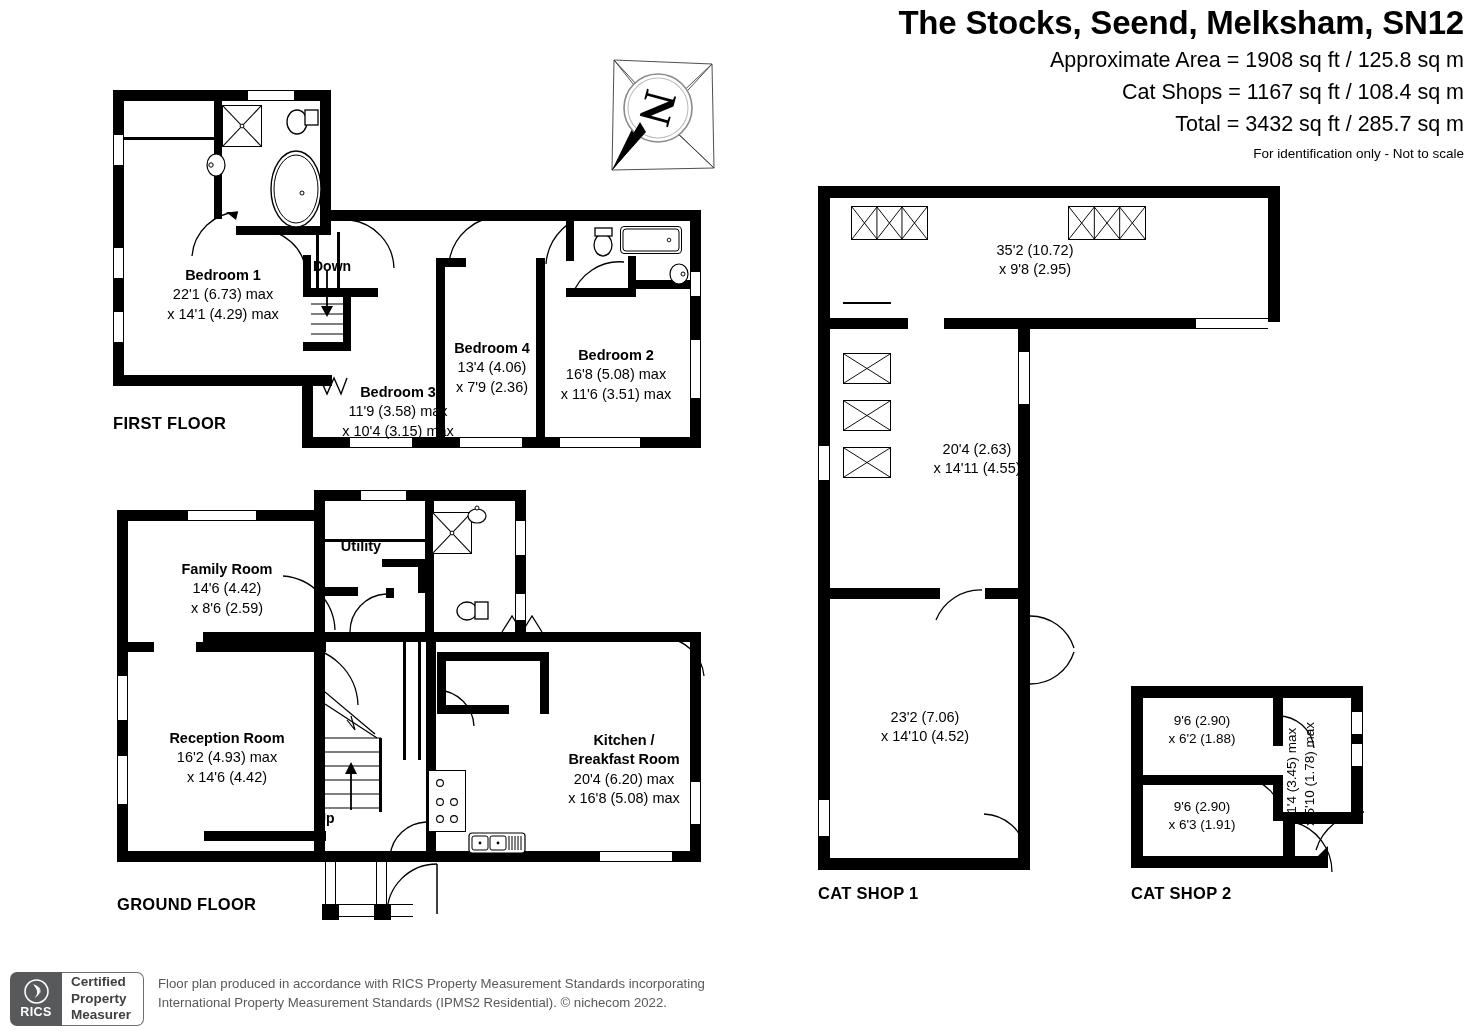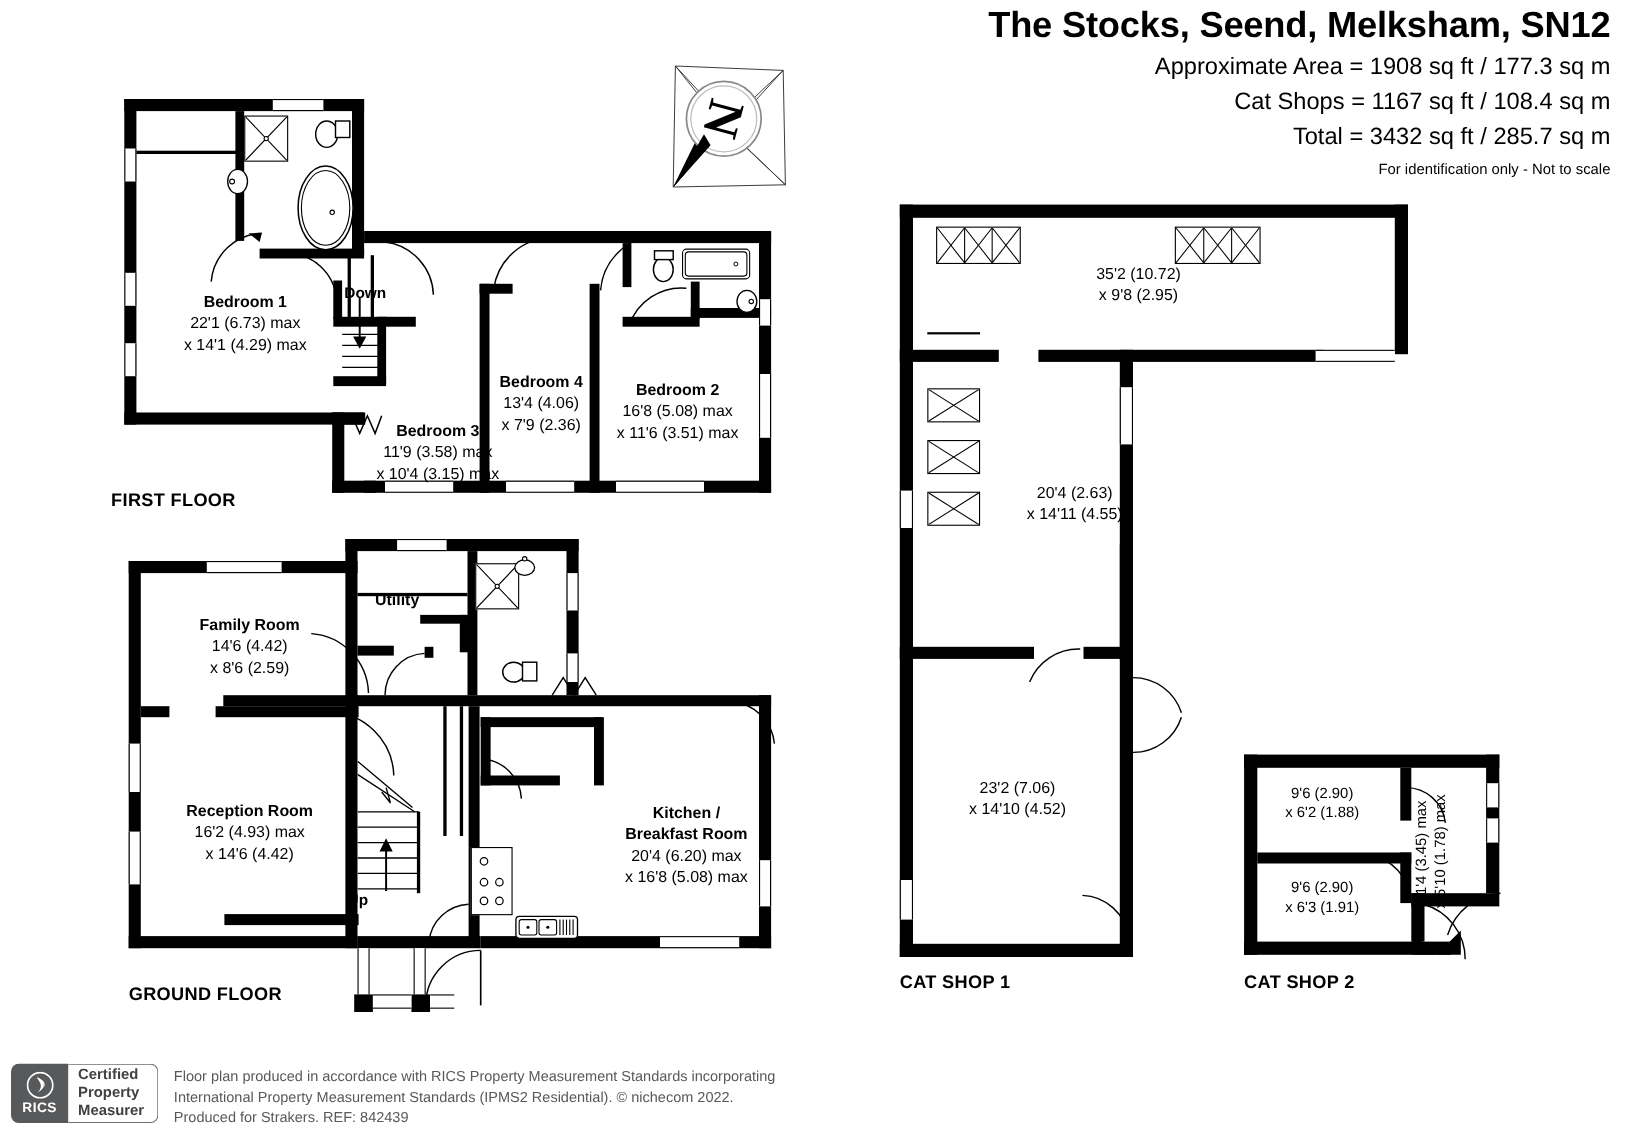--- a/index.html
+++ b/index.html
@@ -127,21 +127,21 @@
     white-space: nowrap;
   }
 </style>
 </head>
 <body>
 
 <div id="root">
 
   <div class="header">
     <div class="title">The Stocks, Seend, Melksham, SN12</div>
-    <div class="sub">Approximate Area = 1908 sq ft / 177.3 sq m</div>
+    <div class="sub">Approximate Area = 1908 sq ft / 125.8 sq m</div>
     <div class="sub">Cat Shops = 1167 sq ft / 108.4 sq m</div>
     <div class="sub">Total = 3432 sq ft / 285.7 sq m</div>
     <div class="note">For identification only - Not to scale</div>
   </div>
 
   <div class="compass" style="left:596px; top:52px; width:124px; height:126px;">
     <svg width="124" height="126" viewBox="0 0 124 126">
 
       <g stroke="#3a3a3a" stroke-width="0.9" fill="none">
         <path d="M62 63 L18 8 L66 60 Z"></path>
@@ -330,21 +330,21 @@
       <div class="nm">Bedroom 4</div>
       <div class="dm">13'4 (4.06)</div>
       <div class="dm">x 7'9 (2.36)</div>
     </div>
     <div class="rm" style="left:530px; top:346px; width:172px;">
       <div class="nm">Bedroom 2</div>
       <div class="dm">16'8 (5.08) max</div>
       <div class="dm">x 11'6 (3.51) max</div>
     </div>
 
-    <div class="floor-label" style="left:101px; top:414px;margin-top:32px;">FIRST FLOOR</div>
+    <div class="floor-label" style="left:113px; top:414px;">FIRST FLOOR</div>
   </div>
 
   <div>
 
     <div class="wall" style="left:117px; top:510px; width:208px; height:11px;"></div>
     <div class="wall" style="left:117px; top:510px; width:11px;  height:352px;"></div>
     <div class="wall" style="left:117px; top:851px; width:208px; height:11px;"></div>
     <div class="win-h" style="left:188px; top:510px; width:68px; height:11px;"></div>
     <div class="win-v" style="left:117px; top:676px; width:11px; height:44px;"></div>
     <div class="win-v" style="left:117px; top:756px; width:11px; height:48px;"></div>
@@ -697,17 +697,16 @@
       </div>
       <div class="rics-text">
         <div>Certified</div>
         <div>Property</div>
         <div>Measurer</div>
       </div>
     </div>
     <div class="disclaimer">
       <div>Floor plan produced in accordance with RICS Property Measurement Standards incorporating</div>
       <div>International Property Measurement Standards (IPMS2 Residential).   © nichecom 2022.</div>
-      <div>Produced for Strakers.   REF:  842439</div>
     </div>
   </div>
 
 </div>
 
 </body></html>

